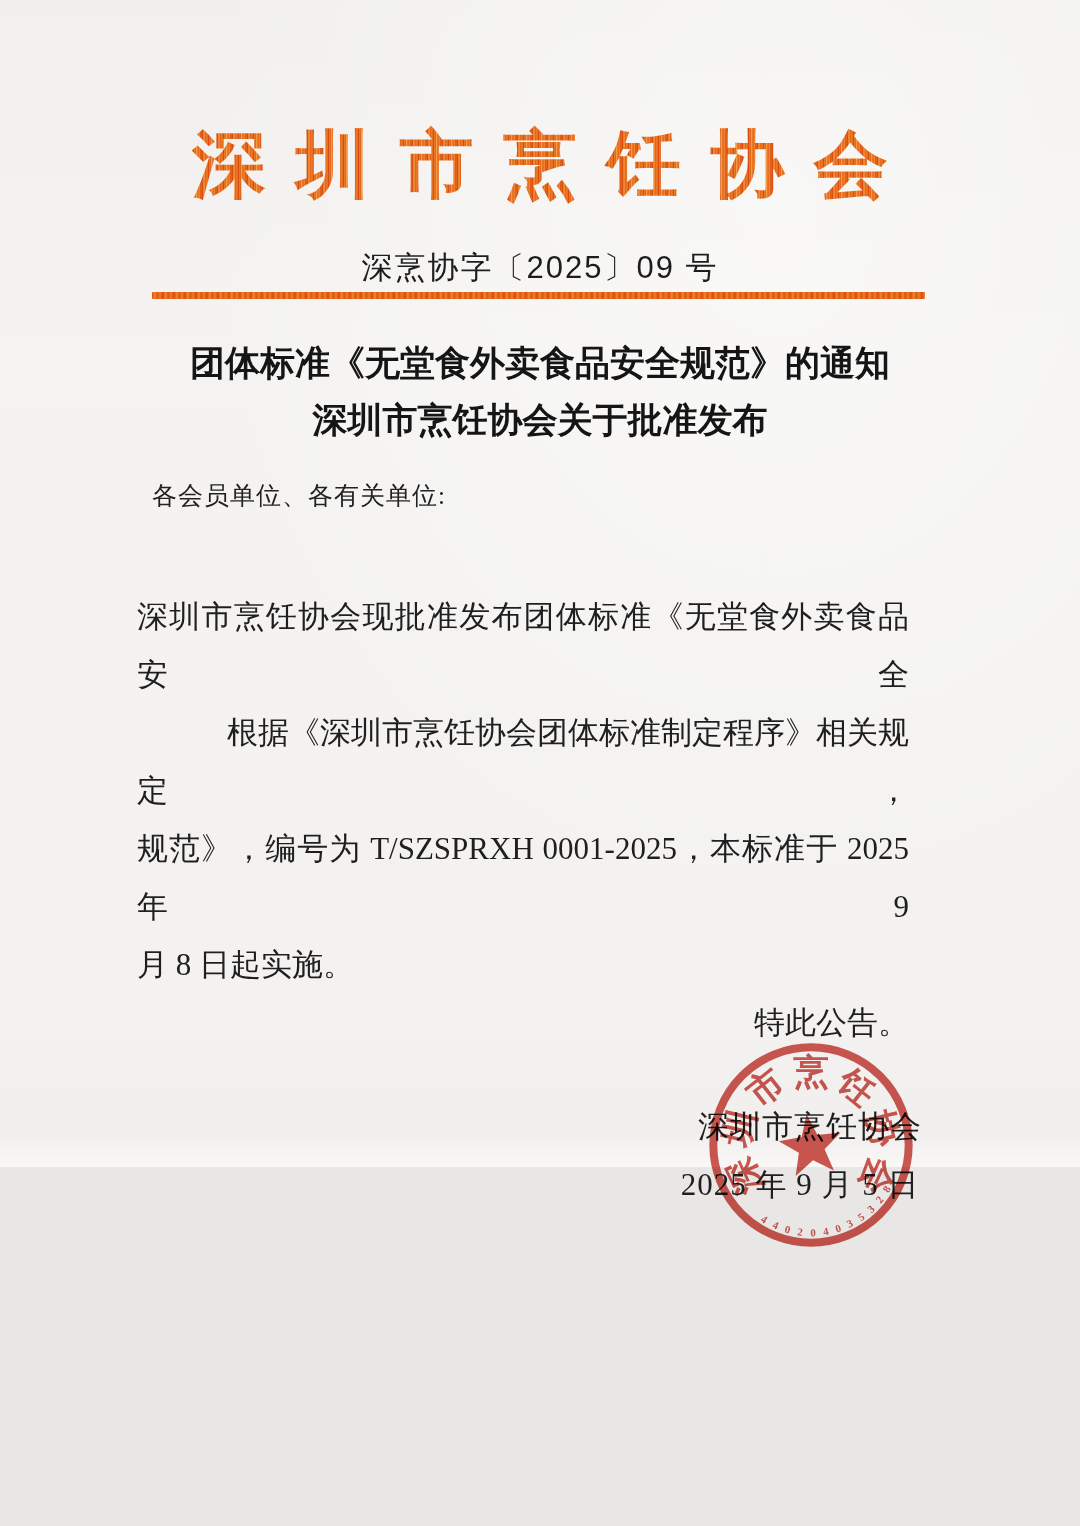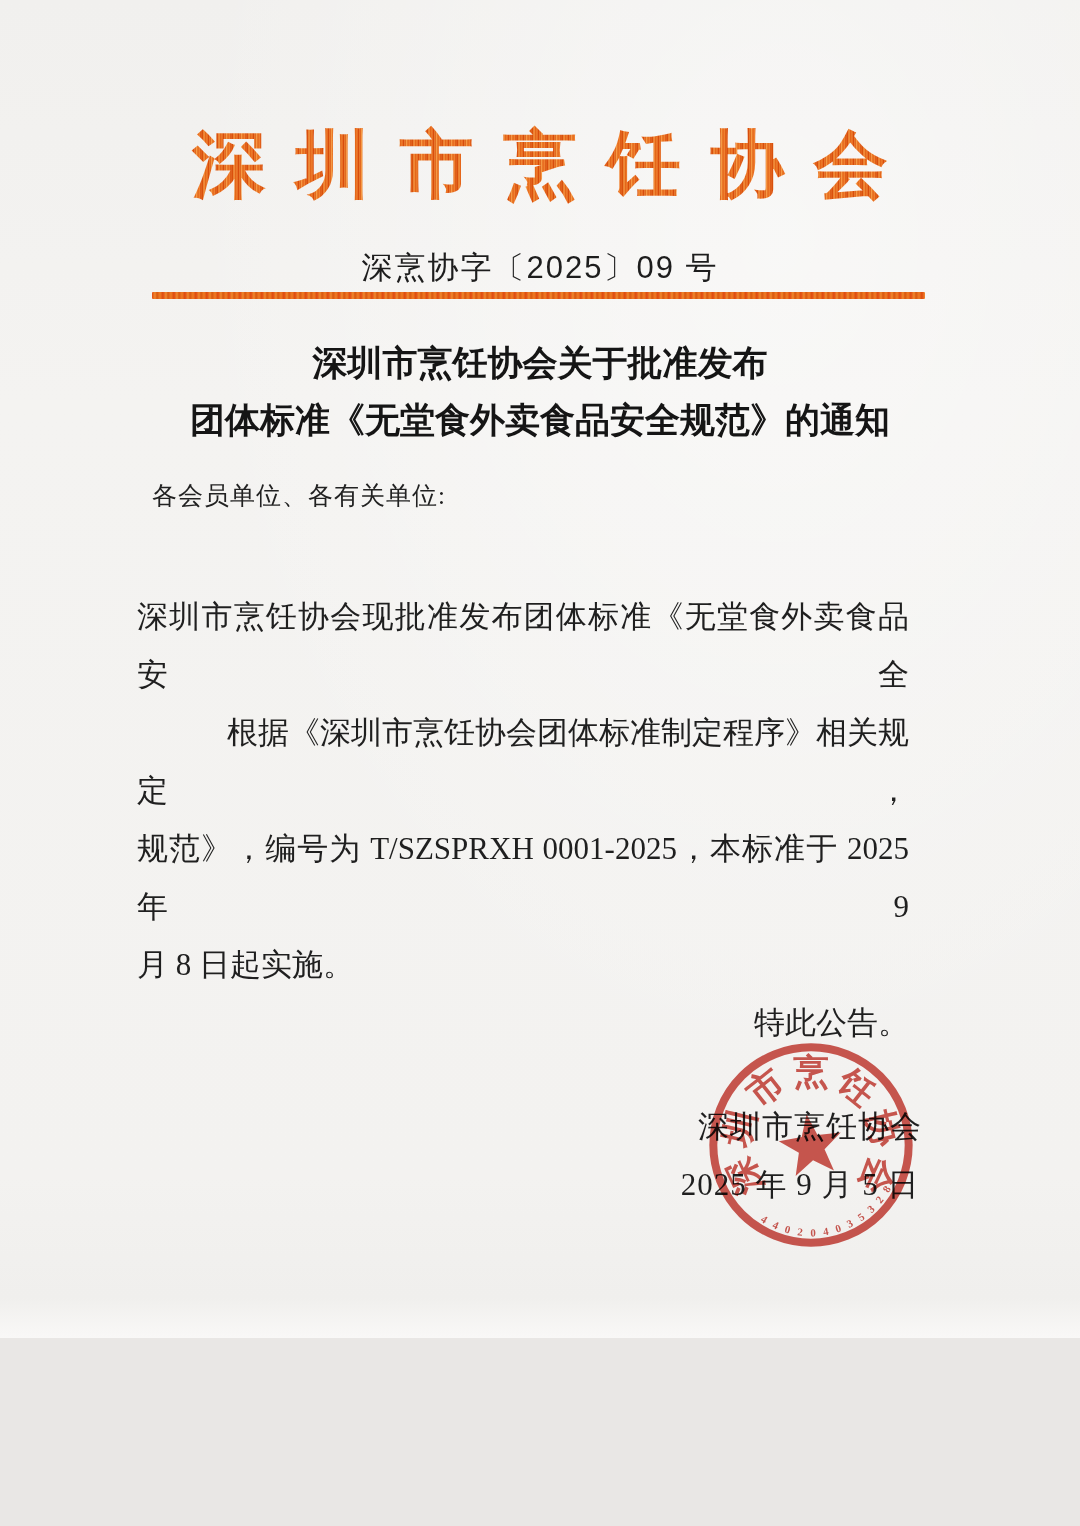--- a/index.html
+++ b/index.html
@@ -4,21 +4,21 @@
 <style>
   html,body{margin:0;padding:0;}
   body{
     width:1080px;height:1526px;
     font-family:"Liberation Serif", serif;
     background:#e9e7e5;
     overflow:hidden;
   }
   .page{
     position:relative;
-    width:1080px;height:1338px;
+    width:1080px;height:1167px;
     background:
       radial-gradient(ellipse at 72% 18%, rgba(255,255,255,.45), rgba(255,255,255,0) 55%),
       linear-gradient(180deg,#f1f0ee 0%,#f4f3f1 30%,#f3f2f0 88%,#f0efed 97%,#f9f8f7 100%);
     color:#262626;
   }
   .org-title{
     position:absolute;top:116px;left:0;right:0;margin:0;
     text-align:center;
     font-family:"Liberation Sans", sans-serif;
     font-size:74px;font-weight:bold;
@@ -86,22 +86,22 @@
 
 <div class="page">
 
   <h1 class="org-title">深圳市烹饪协会</h1>
 
   <div class="doc-number">深烹协字〔2025〕09 号</div>
 
   <div class="divider"></div>
 
   <div class="notice-title">
+    <div>团体标准《无堂食外卖食品安全规范》的通知</div>
     <div>深圳市烹饪协会关于批准发布</div>
-    <div>团体标准《无堂食外卖食品安全规范》的通知</div>
   </div>
 
   <div class="salutation">各会员单位、各有关单位:</div>
 
   <div class="body-block">
     <div class="bl just">深圳市烹饪协会现批准发布团体标准《无堂食外卖食品安全</div>
     <div class="bl just indent">根据《深圳市烹饪协会团体标准制定程序》相关规定，</div>
     <div class="bl just">规范》，编号为 T/SZSPRXH 0001-2025，本标准于 2025 年 9</div>
     <div class="bl">月 8 日起实施。</div>
     <div class="bl indent">特此公告。</div>

